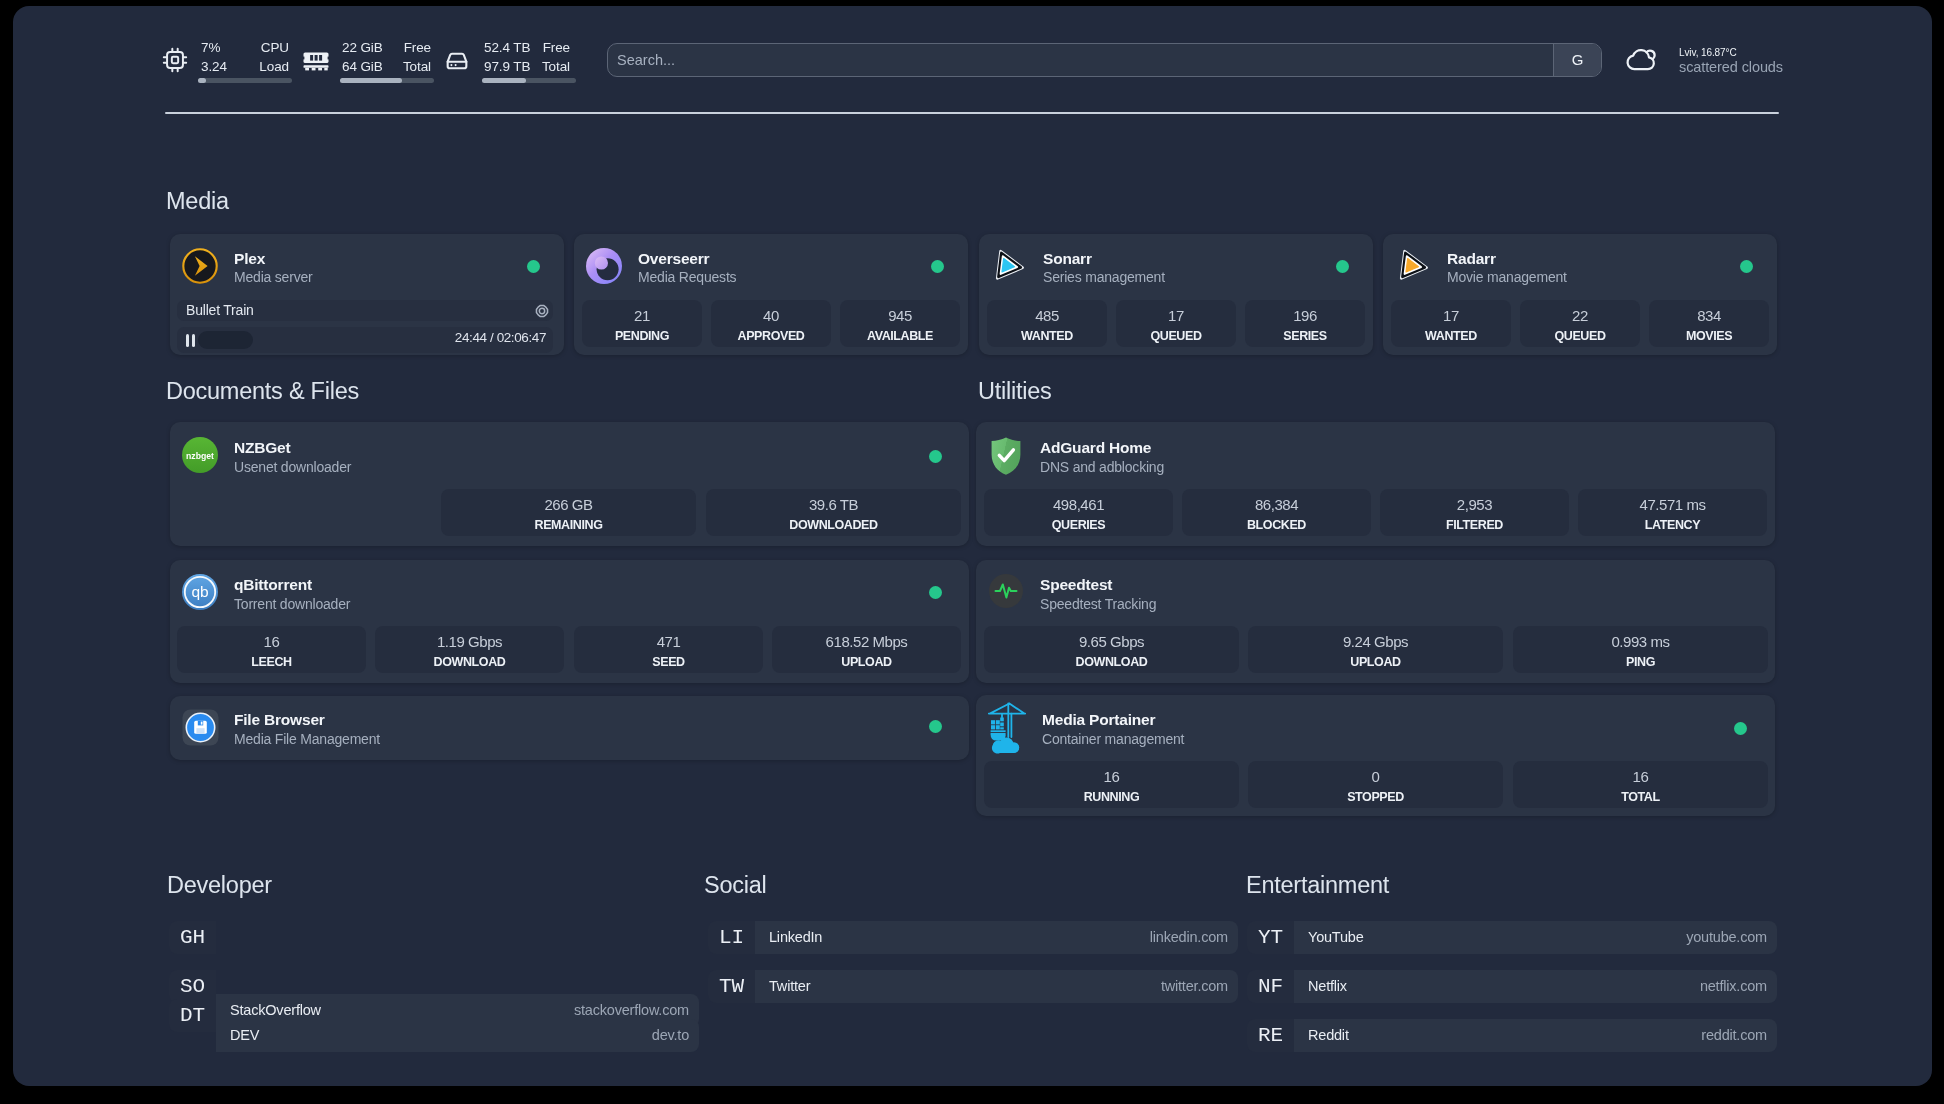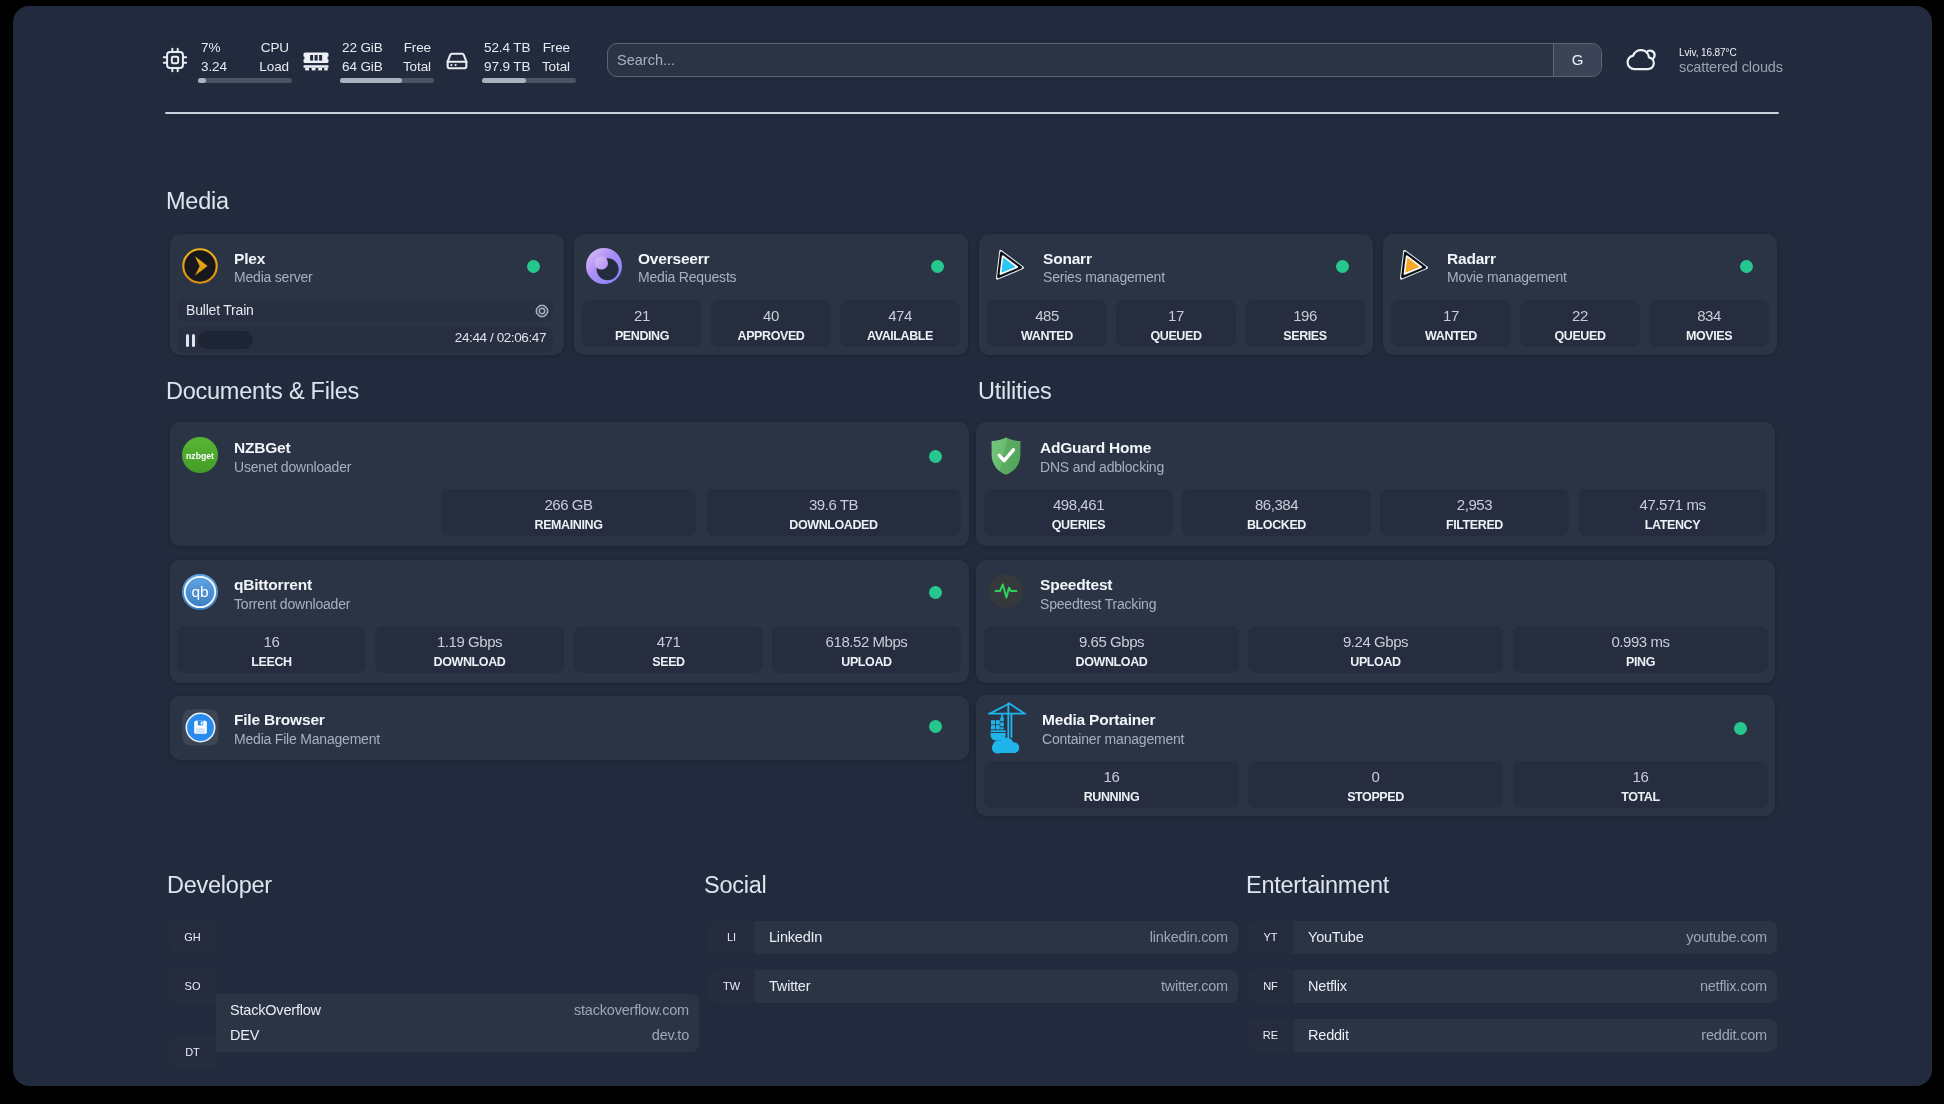--- a/index.html
+++ b/index.html
@@ -10,21 +10,21 @@
 .abs { position:absolute; }
 .h2 { position:absolute; font-size:23.5px; font-weight:500; color:#dde4ed; line-height:27px; letter-spacing:-0.25px; }
 .card { position:absolute; background:#2b3445; border-radius:10px; box-shadow:0 1px 4px rgba(0,0,0,0.22); }
 .ic { position:absolute; left:12px; top:14px; width:36px; height:36px; }
 .ttl { position:absolute; left:64px; top:15px; font-size:15.5px; font-weight:600; color:#f2f5f9; line-height:20px; letter-spacing:-0.2px; }
 .sub { position:absolute; left:64px; top:34px; font-size:14px; font-weight:400; color:#a6b0bf; line-height:18px; letter-spacing:-0.2px; }
 .dot { position:absolute; width:13px; height:13px; border-radius:50%; background:#25c78c; }
 .stat { position:absolute; height:47px; background:#252d3e; border-radius:8px; text-align:center; padding-top:5.5px; }
 .stat .v { font-size:15px; color:#c7ced9; line-height:19px; letter-spacing:-0.45px; }
 .stat .l { font-size:12.5px; font-weight:700; color:#edf1f6; line-height:17px; letter-spacing:-0.4px; margin-top:3px; }
-.tile { position:absolute; width:47px; height:33px; background:#242c3e; border-radius:8px 0 0 8px; text-align:center; font-size:11px; font-weight:500; color:#ebeff5; line-height:33px; }
+.tile { position:absolute; width:47px; height:33px; background:#242c3e; border-radius:8px 0 0 8px; text-align:center; font-size:21px; font-weight:500; color:#ebeff5; line-height:33px;font-family:Liberation Mono, monospace; }
 .bkm { position:absolute; width:483px; height:33px; background:#2b3445; border-radius:0 8px 8px 0; }
 .bkm .nm { position:absolute; left:14px; top:0; font-size:14.5px; color:#e9edf3; line-height:33px; letter-spacing:-0.2px; }
 .bkm .url { position:absolute; right:10px; top:0; font-size:14.5px; color:#9ca6b5; line-height:33px; letter-spacing:-0.2px; }
 .tb-txt { position:absolute; top:33px; font-size:13.5px; color:#e6ebf2; line-height:18.5px; letter-spacing:-0.1px; }
 .tb-txt div { height:18.5px; }
 .tb-lab { text-align:right; }
 .bar { position:absolute; top:72px; width:94px; height:5px; border-radius:2.5px; background:#4a5462; }
 .bar i { display:block; height:5px; border-radius:2.5px; background:#a9b2bf; }
 </style>
 </head>
@@ -179,21 +179,21 @@
 <div class="dot" style="left:357px;top:26px;"></div>
 <div class="stat" style="left:8px;top:66px;width:120px;">
           <div class="v">21</div>
           <div class="l">PENDING</div>
         </div>
 <div class="stat" style="left:137px;top:66px;width:120px;">
           <div class="v">40</div>
           <div class="l">APPROVED</div>
         </div>
 <div class="stat" style="left:266px;top:66px;width:120px;">
-          <div class="v">474</div>
+          <div class="v">945</div>
           <div class="l">AVAILABLE</div>
         </div>
 </div>
 
 <div class="card" style="left:966px;top:228px;width:394px;height:121px;">
 <svg class="ic" viewBox="0 0 36 36">
 <g transform="rotate(7 18 18)">
 <path d="M8 4.5 L31.5 18 L8 31.5 Z" fill="#e9edf3" stroke="#e9edf3" stroke-width="3" stroke-linejoin="round"></path>
 <g transform="translate(15.8 18) scale(0.89) translate(-15.8 -18)">
 <path d="M8 4.5 L31.5 18 L8 31.5 Z" fill="#0c1016" stroke="#0c1016" stroke-width="3" stroke-linejoin="round"></path>
@@ -397,21 +397,21 @@
           <div class="l">TOTAL</div>
         </div>
 </div>
 
 <div class="tile" style="left:156px;top:915px;">GH</div>
 <div class="tile" style="left:156px;top:964px;">SO</div>
 <div class="bkm" style="left:203px;top:964px;margin-top:24px;">
         <div class="nm">StackOverflow</div>
         <div class="url">stackoverflow.com</div>
       </div>
-<div class="tile" style="left:156px;top:1030px;">DT</div>
+<div class="tile" style="left:156px;top:993px;">DT</div>
 <div class="bkm" style="left:203px;top:1013px;">
         <div class="nm">DEV</div>
         <div class="url">dev.to</div>
       </div>
 
 <div class="tile" style="left:695px;top:915px;">LI</div>
 <div class="bkm" style="left:742px;top:915px;">
         <div class="nm">LinkedIn</div>
         <div class="url">linkedin.com</div>
       </div>

